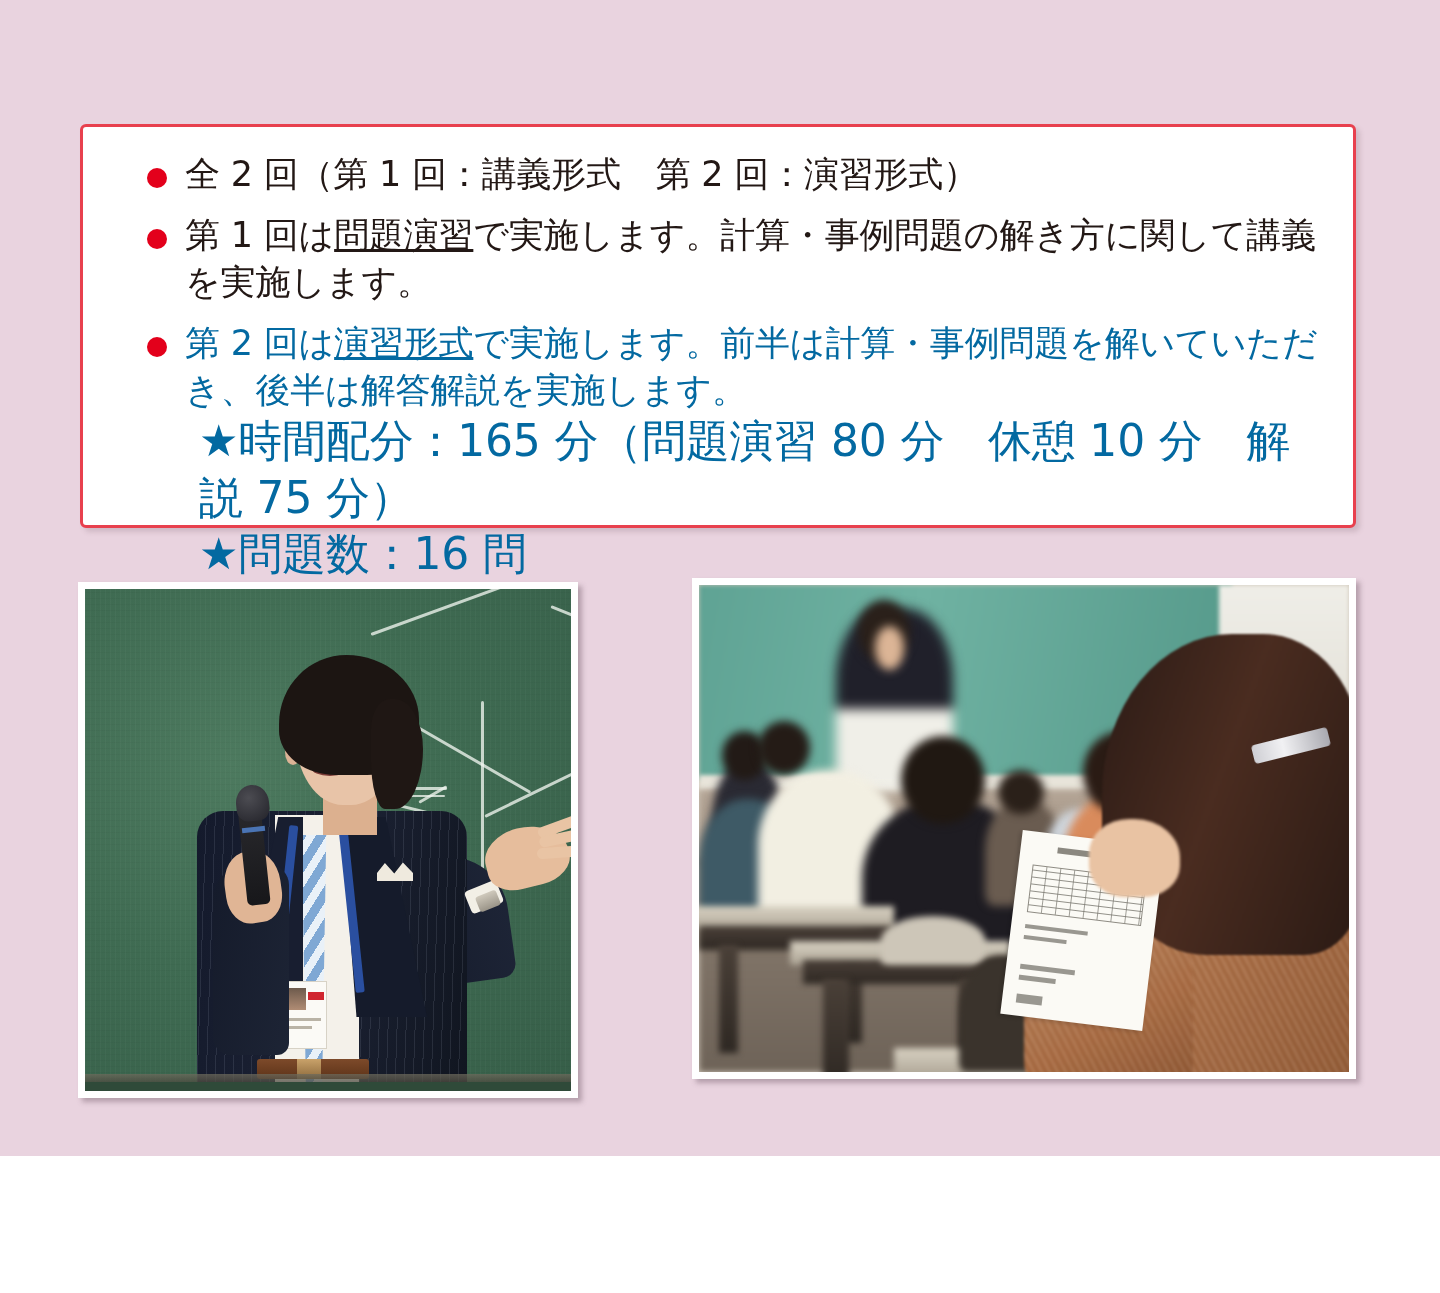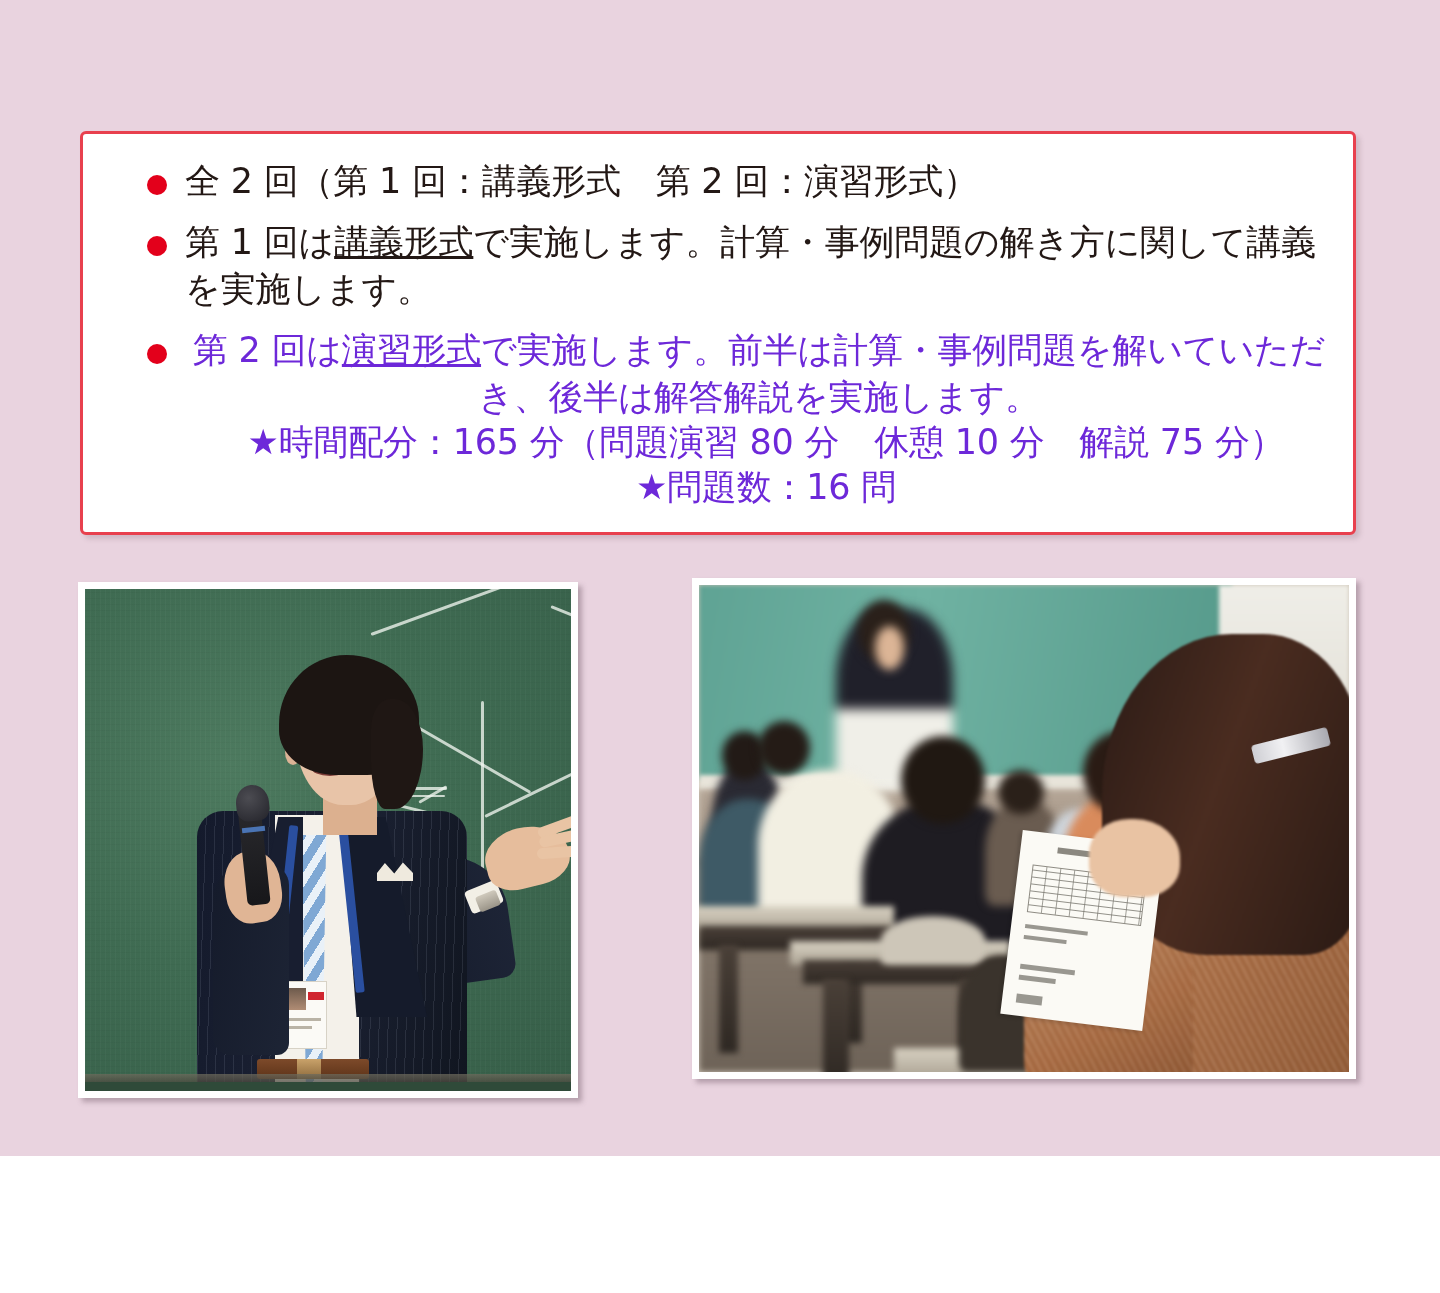--- a/index.html
+++ b/index.html
@@ -55,21 +55,20 @@
   .content-card {
     position: absolute;
     left: 80px;
     top: 124px;
     width: 1276px;
     height: 404px;
     background: #ffffff;
     border: 3px solid #e8404e;
     border-radius: 6px;
     box-shadow: 4px 4px 5px rgba(120, 90, 105, 0.22);
-    margin-top: 7px;
   }
 
   .bullet-list {
     position: absolute;
     left: 60px;
     top: 24px;
     right: 20px;
   }
 
   .bullet-row {
@@ -93,21 +92,21 @@
     border-radius: 50%;
     background: #e3001b;
   }
 
   .bullet-text { display: block; }
   .bullet-text u { text-decoration: underline; text-underline-offset: 2px; }
 
   .sub-line {
     display: block;
     padding-left: 14px;
-    font-size: 35px;
+    font-size: 44px;
     line-height: 1.28;
     letter-spacing: -0.2px;
   }
 
   
   .photo {
     position: absolute;
     background: #ffffff;
     padding: 7px;
     box-shadow: 4px 4px 5px rgba(110, 85, 100, 0.42);
@@ -497,24 +496,24 @@
   <div class="content-card" style="border-color: rgb(232, 64, 78);">
     <div class="bullet-list">
 
       <div class="bullet-row" style="color: rgb(35, 24, 21);">
         <span class="bullet-dot" style="background: rgb(227, 0, 27);"></span>
         <span class="bullet-text" id="b0">全 2 回（第 1 回：講義形式　第 2 回：演習形式）</span>
       </div>
 
       <div class="bullet-row" style="color: rgb(35, 24, 21);">
         <span class="bullet-dot" style="background: rgb(227, 0, 27);"></span>
-        <span class="bullet-text" id="b1">第 1 回は<u>講義形式</u>で実施します。計算・事例問題の解き方に関して講義を実施します。</span>
+        <span class="bullet-text" id="b1">第 1 回は<u>問題演習</u>で実施します。計算・事例問題の解き方に関して講義を実施します。</span>
       </div>
 
-      <div class="bullet-row" style="color: #6d28d9; text-align: center;">
+      <div class="bullet-row" style="color: #0369a1;">
         <span class="bullet-dot" style="background: rgb(227, 0, 27);"></span>
         <span class="bullet-text" id="b2">第 2 回は<u>演習形式</u>で実施します。前半は計算・事例問題を解いていただき、後半は解答解説を実施します。</span>
         <span class="sub-line" id="s0">★時間配分：165 分（問題演習 80 分　休憩 10 分　解説 75 分）</span>
         <span class="sub-line" id="s1">★問題数：16 問</span>
       </div>
 
     </div>
   </div>
 
   <div class="photo photo-left">

